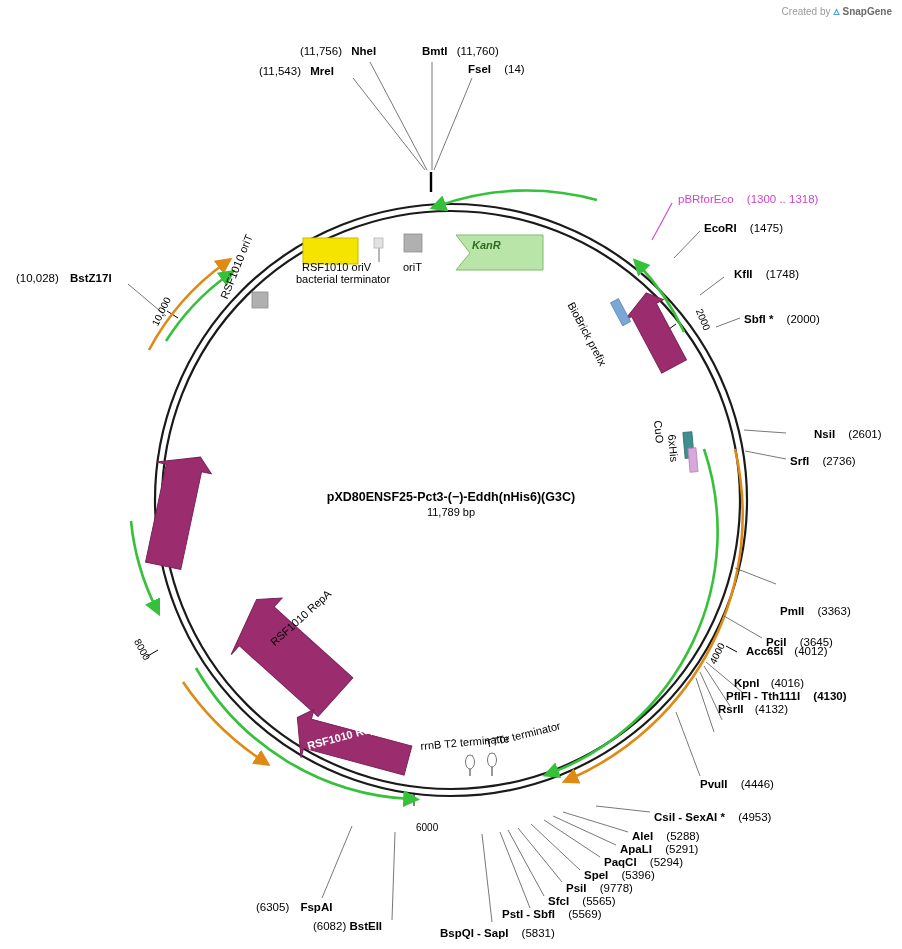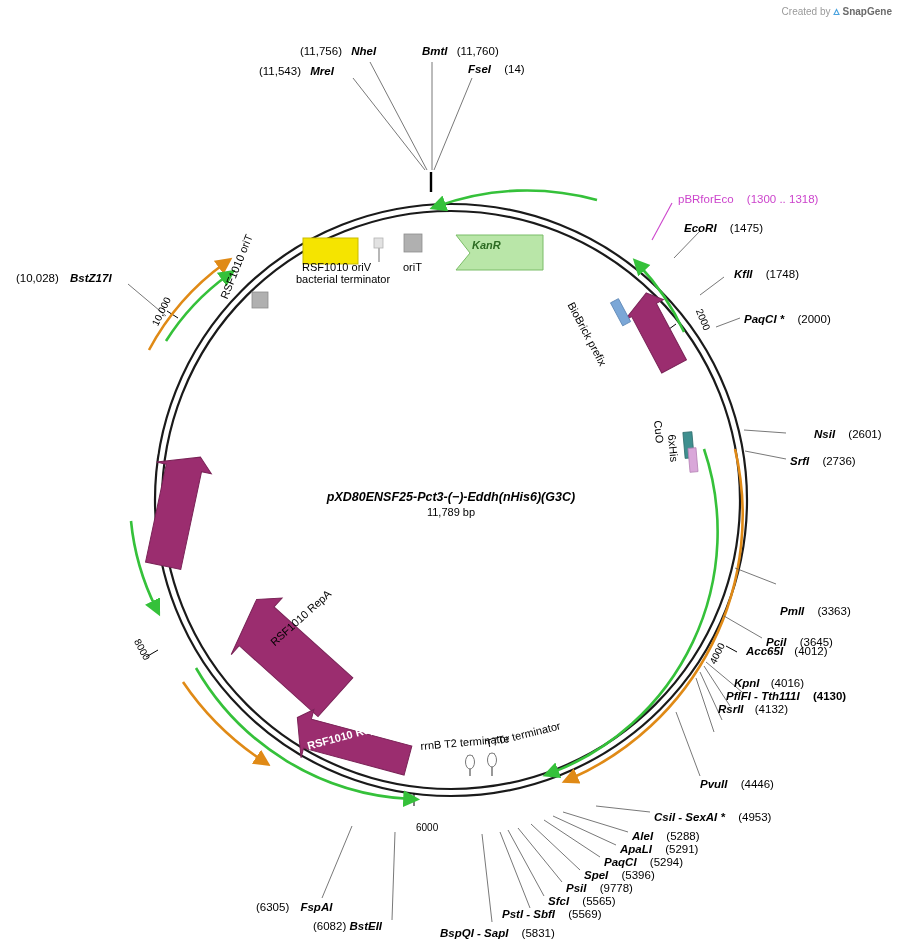--- a/index.html
+++ b/index.html
@@ -38,31 +38,30 @@
     position: absolute;
     left: 0;
     top: 0;
   }
   .enz-row {
     position: absolute;
     font-size: 11.5px;
     white-space: nowrap;
     line-height: 14px;
   }
-  .enz-name { font-weight: bold; font-style: italic; }
+  .enz-name { font-weight: bold; }
   .enz-pos { font-weight: normal; }
   .center-title {
     position: absolute;
     text-align: center;
     font-size: 12.5px;
     font-weight: bold;
     width: 400px;
     left: 251px;
     top: 490px;
-    font-style: italic;
   }
   .center-sub {
     position: absolute;
     text-align: center;
     font-size: 11px;
     width: 400px;
     left: 251px;
     top: 506px;
     font-weight: normal;
   }
@@ -239,30 +238,30 @@
 <div class="enz-row" style="left:468px; top:62px;">
   <span class="enz-name">FseI</span>
   <span class="enz-pos" style="margin-left:10px;">(14)</span>
 </div>
 
 <div class="enz-row" style="left:678px; top:192px;">
   <span class="pink">pBRforEco</span>
   <span class="pink" style="margin-left:10px;">(1300 .. 1318)</span>
 </div>
 
-<div class="enz-row" style="left:684px; top:221px;">
+<div class="enz-row" style="left:704px; top:221px;">
   <span class="enz-name">EcoRI</span>
   <span class="enz-pos" style="margin-left:10px;">(1475)</span>
 </div>
 <div class="enz-row" style="left:728px; top:267px;padding-left:6px;">
   <span class="enz-name">KflI</span>
   <span class="enz-pos" style="margin-left:10px;">(1748)</span>
 </div>
 <div class="enz-row" style="left:744px; top:312px;">
-  <span class="enz-name">PaqCI *</span>
+  <span class="enz-name">SbfI *</span>
   <span class="enz-pos" style="margin-left:10px;">(2000)</span>
 </div>
 <div class="enz-row" style="left:790px; top:427px;padding-left:24px;">
   <span class="enz-name">NsiI</span>
   <span class="enz-pos" style="margin-left:10px;">(2601)</span>
 </div>
 <div class="enz-row" style="left:790px; top:454px;">
   <span class="enz-name">SrfI</span>
   <span class="enz-pos" style="margin-left:10px;">(2736)</span>
 </div>

